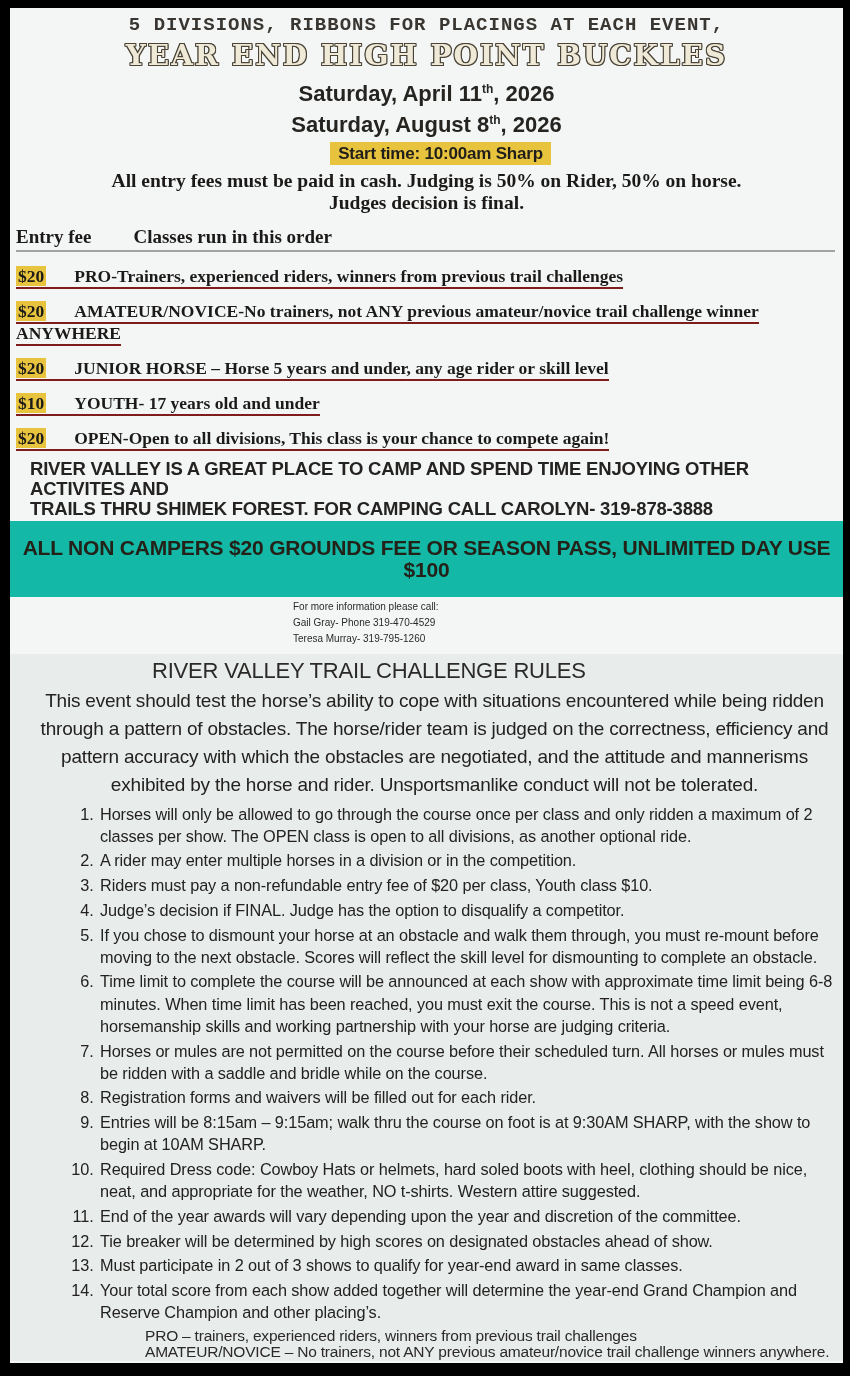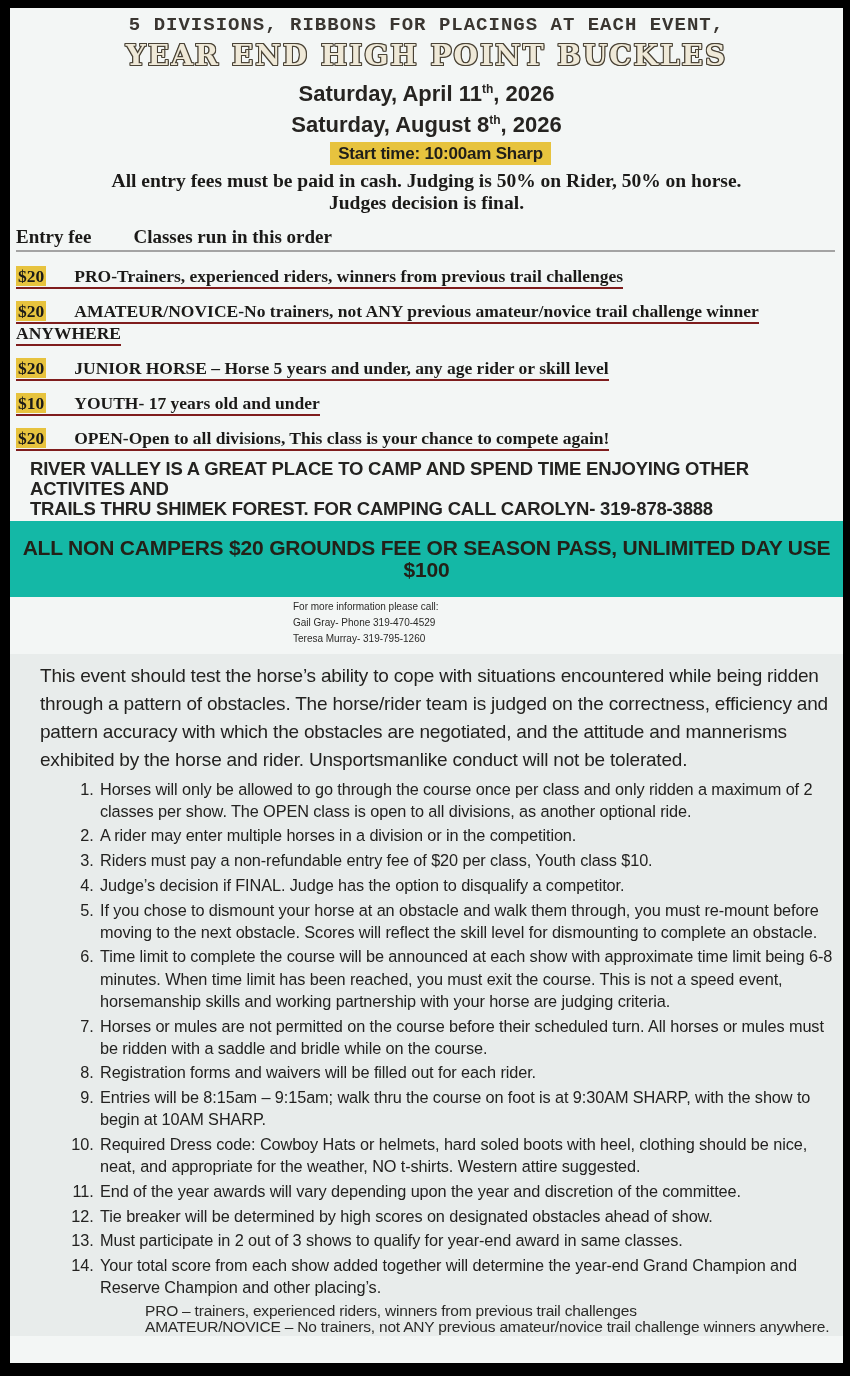--- a/index.html
+++ b/index.html
@@ -70,21 +70,21 @@
   .grounds-row { text-align:center; margin-top:2px; line-height:22px; }
   .grounds { display:inline-block; background:#14b8a6; font-weight:700;
     font-size:21px; color:#232118; padding:16px 4px; letter-spacing:-0.2px; }
   .contact { margin-top:2px; margin-left:283px;
     font-size:10px; line-height:16.3px; color:#2b2a28; }
   
   .rules { background:#e8eceb; margin-top:6px; padding-top:4px; }
   .rules-title { margin-left:142px; font-size:22px; line-height:25px;
     color:#2b2a28; letter-spacing:-0.2px; }
   .rules-intro { margin:4px 14px 0 30px; font-size:19px; line-height:28px;
-    color:#232220; letter-spacing:-0.2px; }
+    color:#232220; letter-spacing:-0.2px;text-align:center; }
   .rules-list { margin:4px 10px 0 0; padding-left:88px;
     font-size:16.3px; line-height:22.2px; color:#232220; letter-spacing:-0.1px; }
   .rules-list li { margin-bottom:2.5px; padding-left:2px; }
   
   .footer-divisions { margin:4px 0 0 135px; font-size:15.5px;
     line-height:16.5px; color:#2b2a28; letter-spacing:-0.2px; }
 </style>
 </head>
 <body>
 
@@ -135,20 +135,21 @@
     <span class="grounds">ALL NON CAMPERS $20 GROUNDS FEE OR SEASON PASS, UNLIMITED DAY USE $100</span>
   </div>
 
   <div class="contact">
     <div>For more information please call:</div>
     <div>Gail Gray- Phone 319-470-4529</div>
     <div>Teresa Murray- 319-795-1260</div>
   </div>
 
   <div class="rules">
+    <div class="rules-title">RIVER VALLEY TRAIL CHALLENGE RULES</div>
     <div class="rules-intro">This event should test the horse’s ability to cope with situations encountered while being ridden through a pattern of obstacles. The horse/rider team is judged on the correctness, efficiency and pattern accuracy with which the obstacles are negotiated, and the attitude and mannerisms exhibited by the horse and rider. Unsportsmanlike conduct will not be tolerated.</div>
     <ol class="rules-list">
       <li>Horses will only be allowed to go through the course once per class and only ridden a maximum of 2 classes per show.  The  OPEN class is open to all divisions, as another optional ride.</li>
       <li>A rider may enter multiple horses in a division or in the competition.</li>
       <li>Riders must pay a non-refundable entry fee of $20 per class, Youth class $10.</li>
       <li>Judge’s decision if FINAL.  Judge has the option to disqualify a competitor.</li>
       <li>If you chose to dismount your horse at an obstacle and walk them through, you must re-mount before moving to the next obstacle. Scores will reflect the skill level for dismounting to complete an obstacle.</li>
       <li>Time limit to complete the course will be announced at each show with approximate time limit being 6-8 minutes. When time limit has been reached, you must exit the course. This is not a speed event, horsemanship skills and working partnership with your horse are judging criteria.</li>
       <li>Horses or mules are not permitted on the course before their scheduled turn. All horses or mules must be ridden with a saddle and bridle while on the course.</li>
       <li>Registration forms and waivers will be filled out for each rider.</li>

